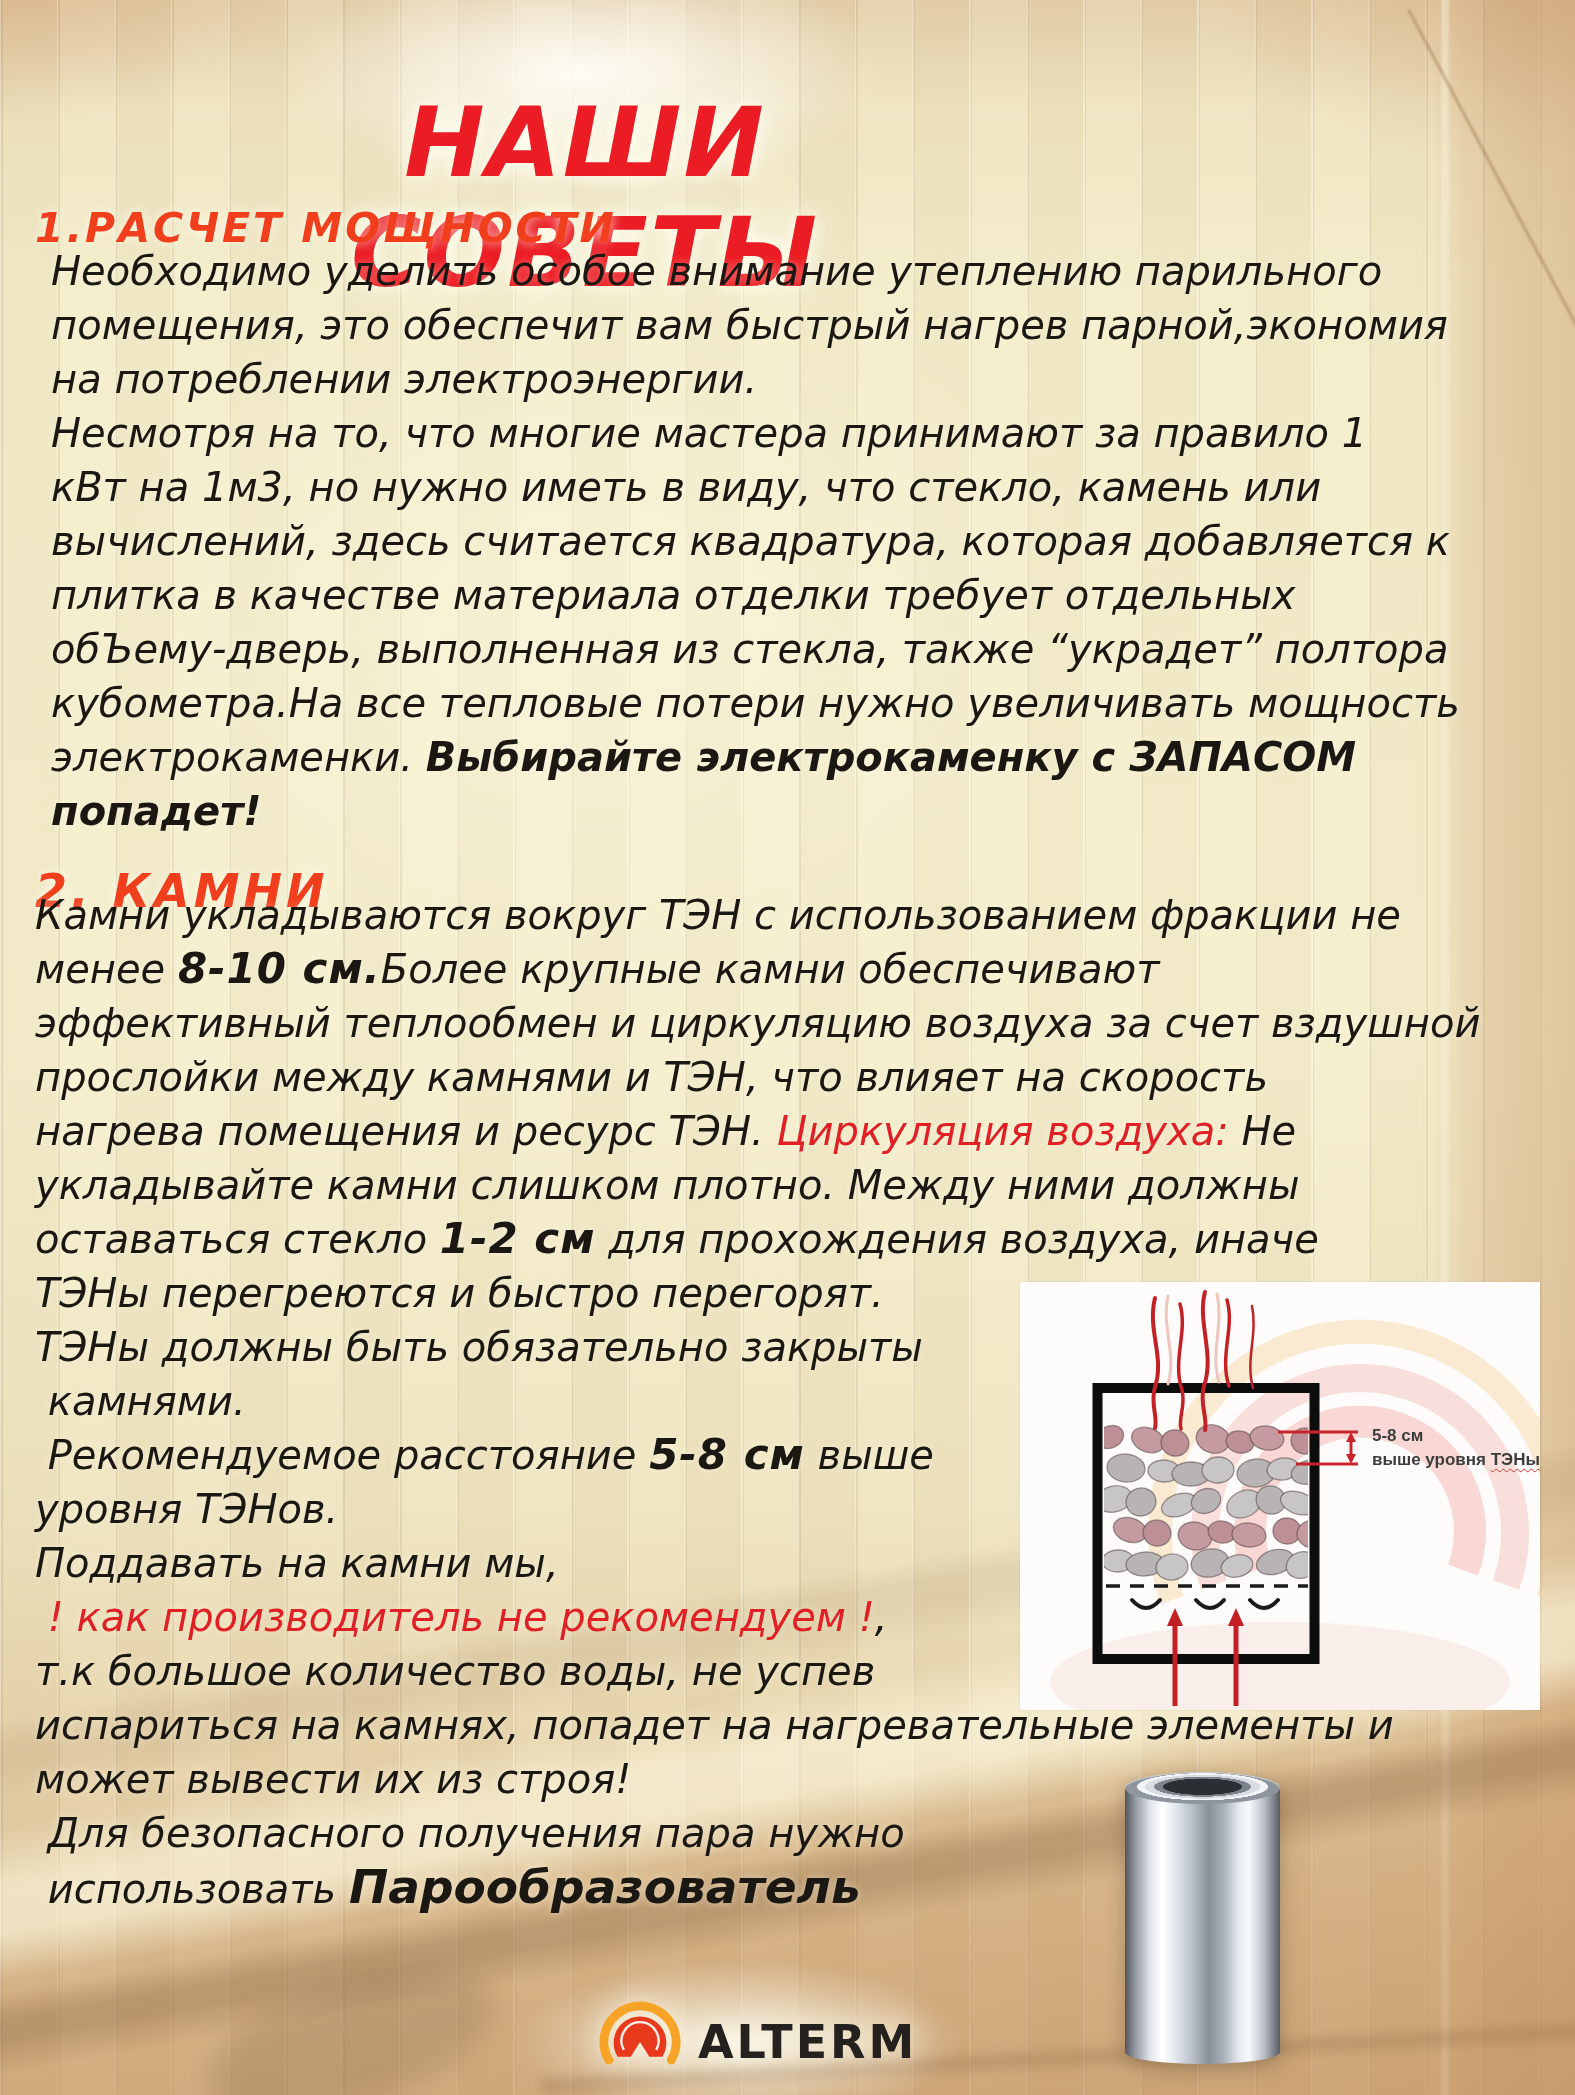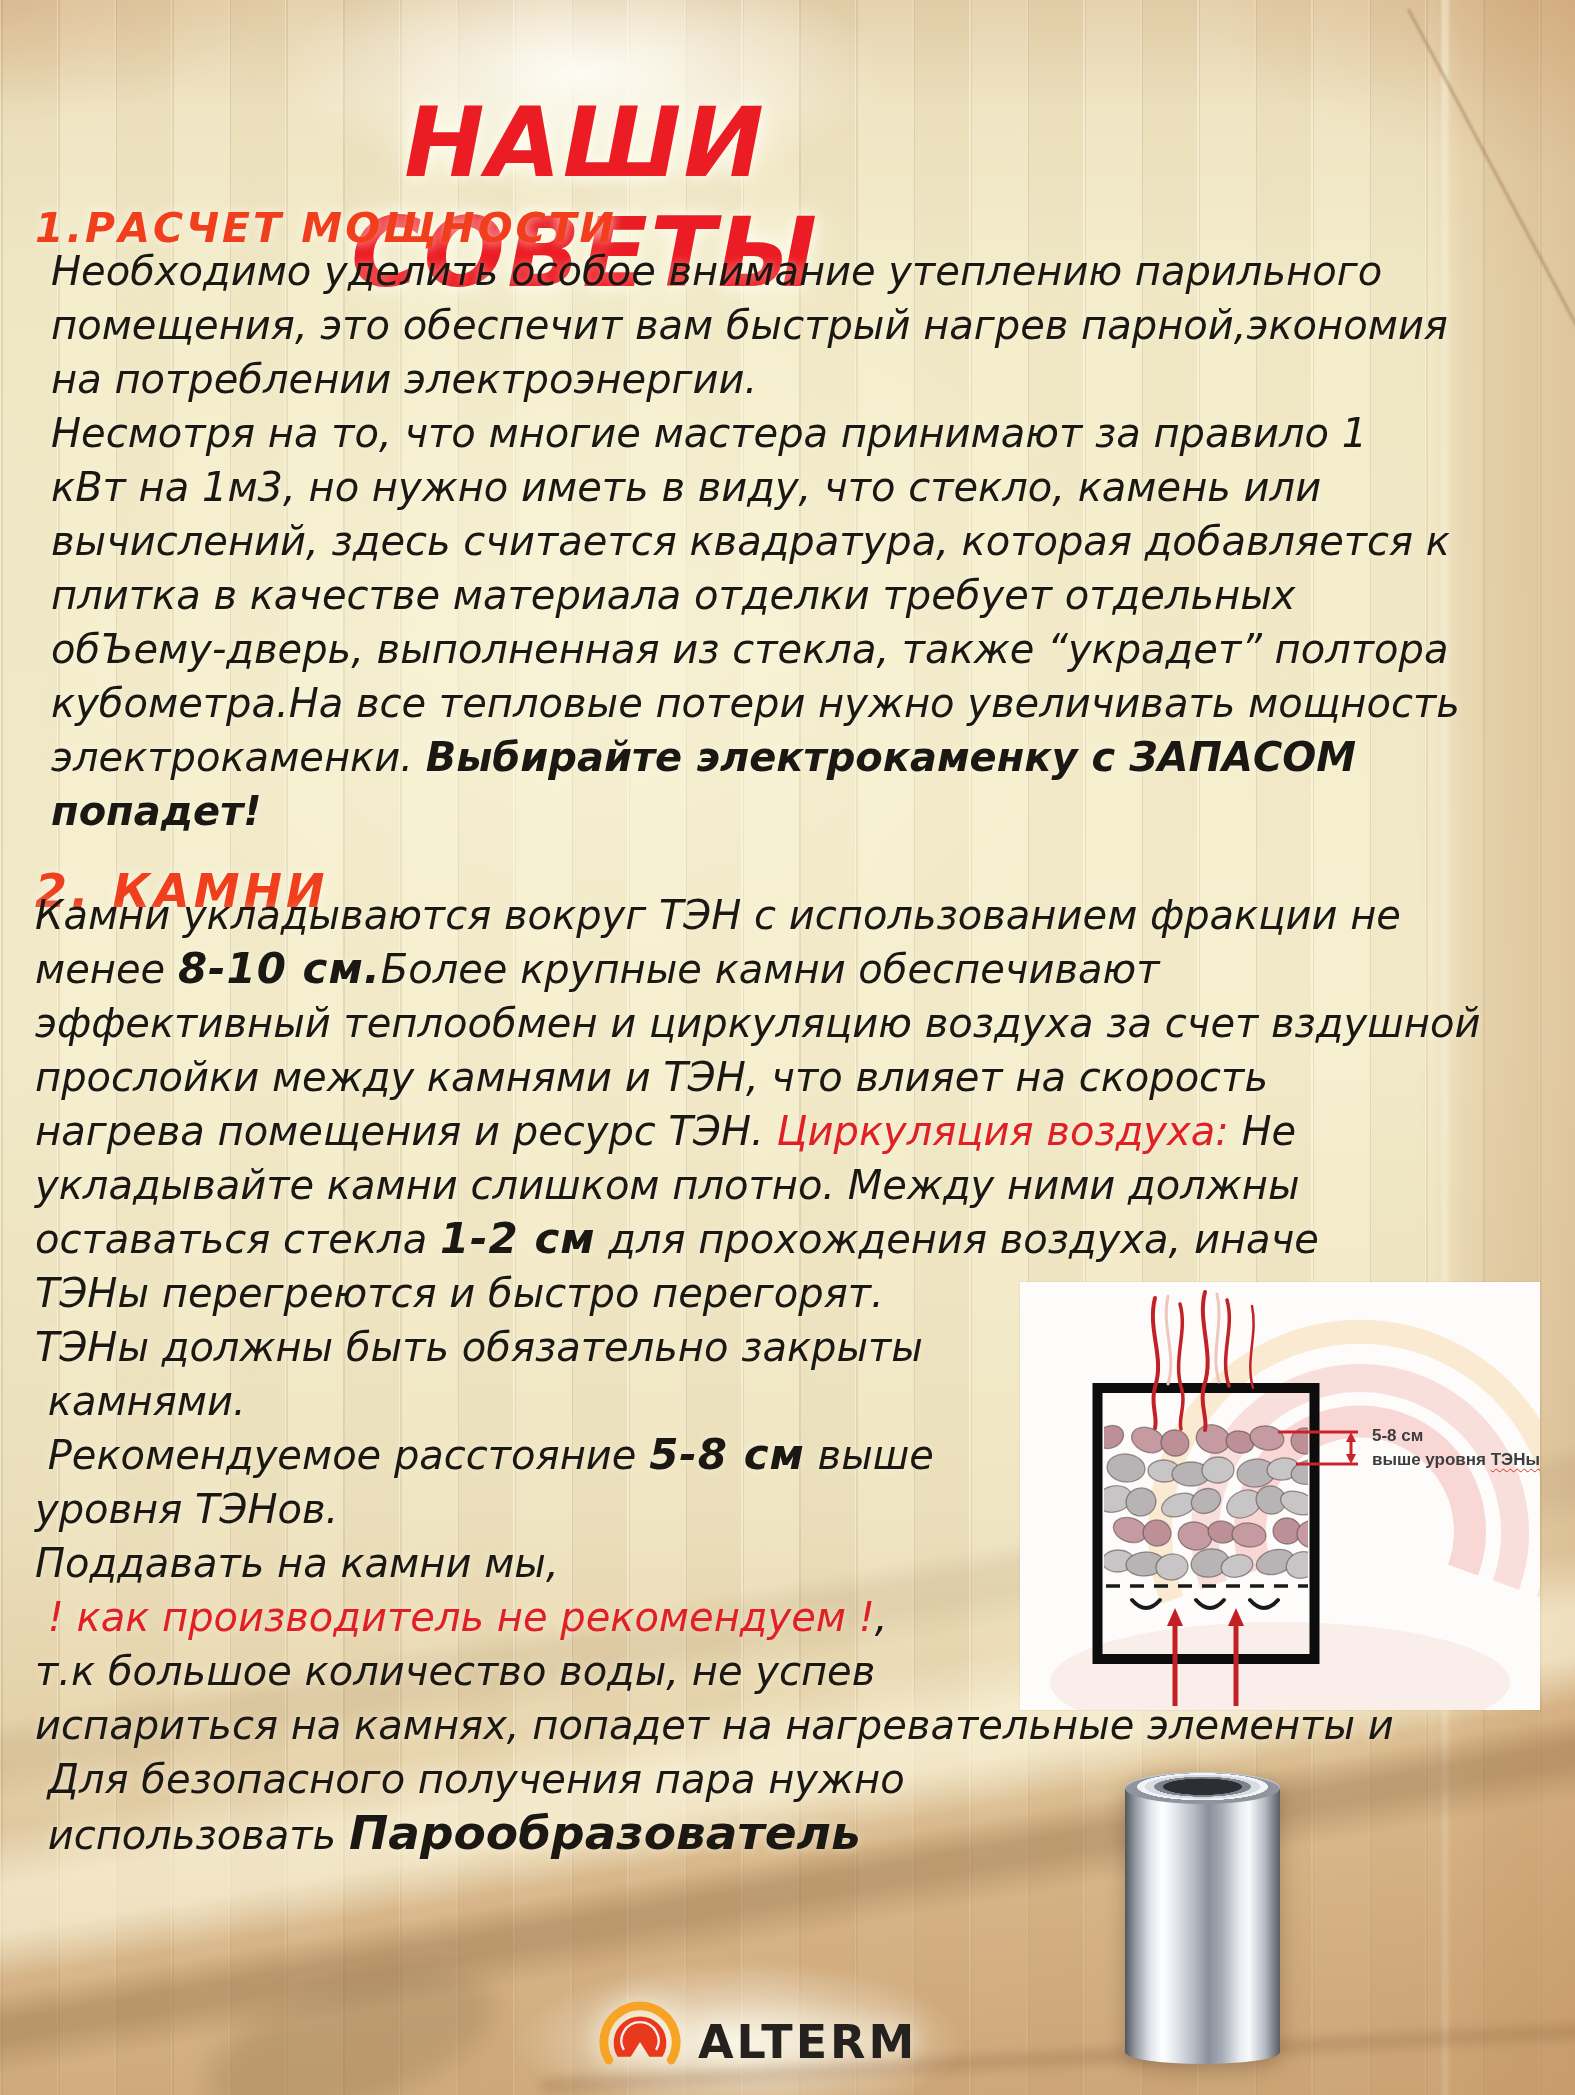--- a/index.html
+++ b/index.html
@@ -107,30 +107,31 @@
     </div>
 
   <h2 class="h2">2. КАМНИ</h2>
   <div class="para p2">
       <div class="line"><span class="seg">Камни укладываются вокруг ТЭН с использованием фракции не</span></div>
       <div class="line"><span class="seg">менее </span><span class="seg seg-bl">8-10 см.</span><span class="seg">Более крупные камни обеспечивают</span></div>
       <div class="line"><span class="seg">эффективный теплообмен и циркуляцию воздуха за счет вздушной</span></div>
       <div class="line"><span class="seg">прослойки между камнями и ТЭН, что влияет на скорость</span></div>
       <div class="line"><span class="seg">нагрева помещения и ресурс ТЭН. </span><span class="seg seg-r">Циркуляция воздуха:</span><span class="seg"> Не</span></div>
       <div class="line"><span class="seg">укладывайте камни слишком плотно. Между ними должны</span></div>
-      <div class="line"><span class="seg">оставаться стекла </span><span class="seg seg-bl">1-2 см</span><span class="seg"> для прохождения воздуха, иначе</span></div>
+      <div class="line"><span class="seg">оставаться стекло </span><span class="seg seg-bl">1-2 см</span><span class="seg"> для прохождения воздуха, иначе</span></div>
       <div class="line"><span class="seg">ТЭНы перегреются и быстро перегорят.</span></div>
       <div class="line"><span class="seg">ТЭНы должны быть обязательно закрыты</span></div>
       <div class="line"><span class="seg"> камнями.</span></div>
       <div class="line"><span class="seg"> Рекомендуемое расстояние </span><span class="seg seg-bl">5-8 см</span><span class="seg"> выше</span></div>
       <div class="line"><span class="seg">уровня ТЭНов.</span></div>
       <div class="line"><span class="seg">Поддавать на камни мы,</span></div>
       <div class="line"><span class="seg"> </span><span class="seg seg-r">! как производитель не рекомендуем !</span><span class="seg">,</span></div>
       <div class="line"><span class="seg">т.к большое количество воды, не успев</span></div>
       <div class="line"><span class="seg">испариться на камнях, попадет на нагревательные элементы и</span></div>
+      <div class="line"><span class="seg">может вывести их из строя!</span></div>
       <div class="line"><span class="seg"> Для безопасного получения пара нужно</span></div>
       <div class="line"><span class="seg"> использовать </span><span class="seg seg-bl2">Парообразователь</span></div>
     </div>
 
   <div class="diagram">
     <svg width="520" height="428" viewBox="0 0 520 428">
       <defs>
         <clipPath id="sc">
             <rect x="84" y="118" width="204" height="186"></rect>
           </clipPath>

